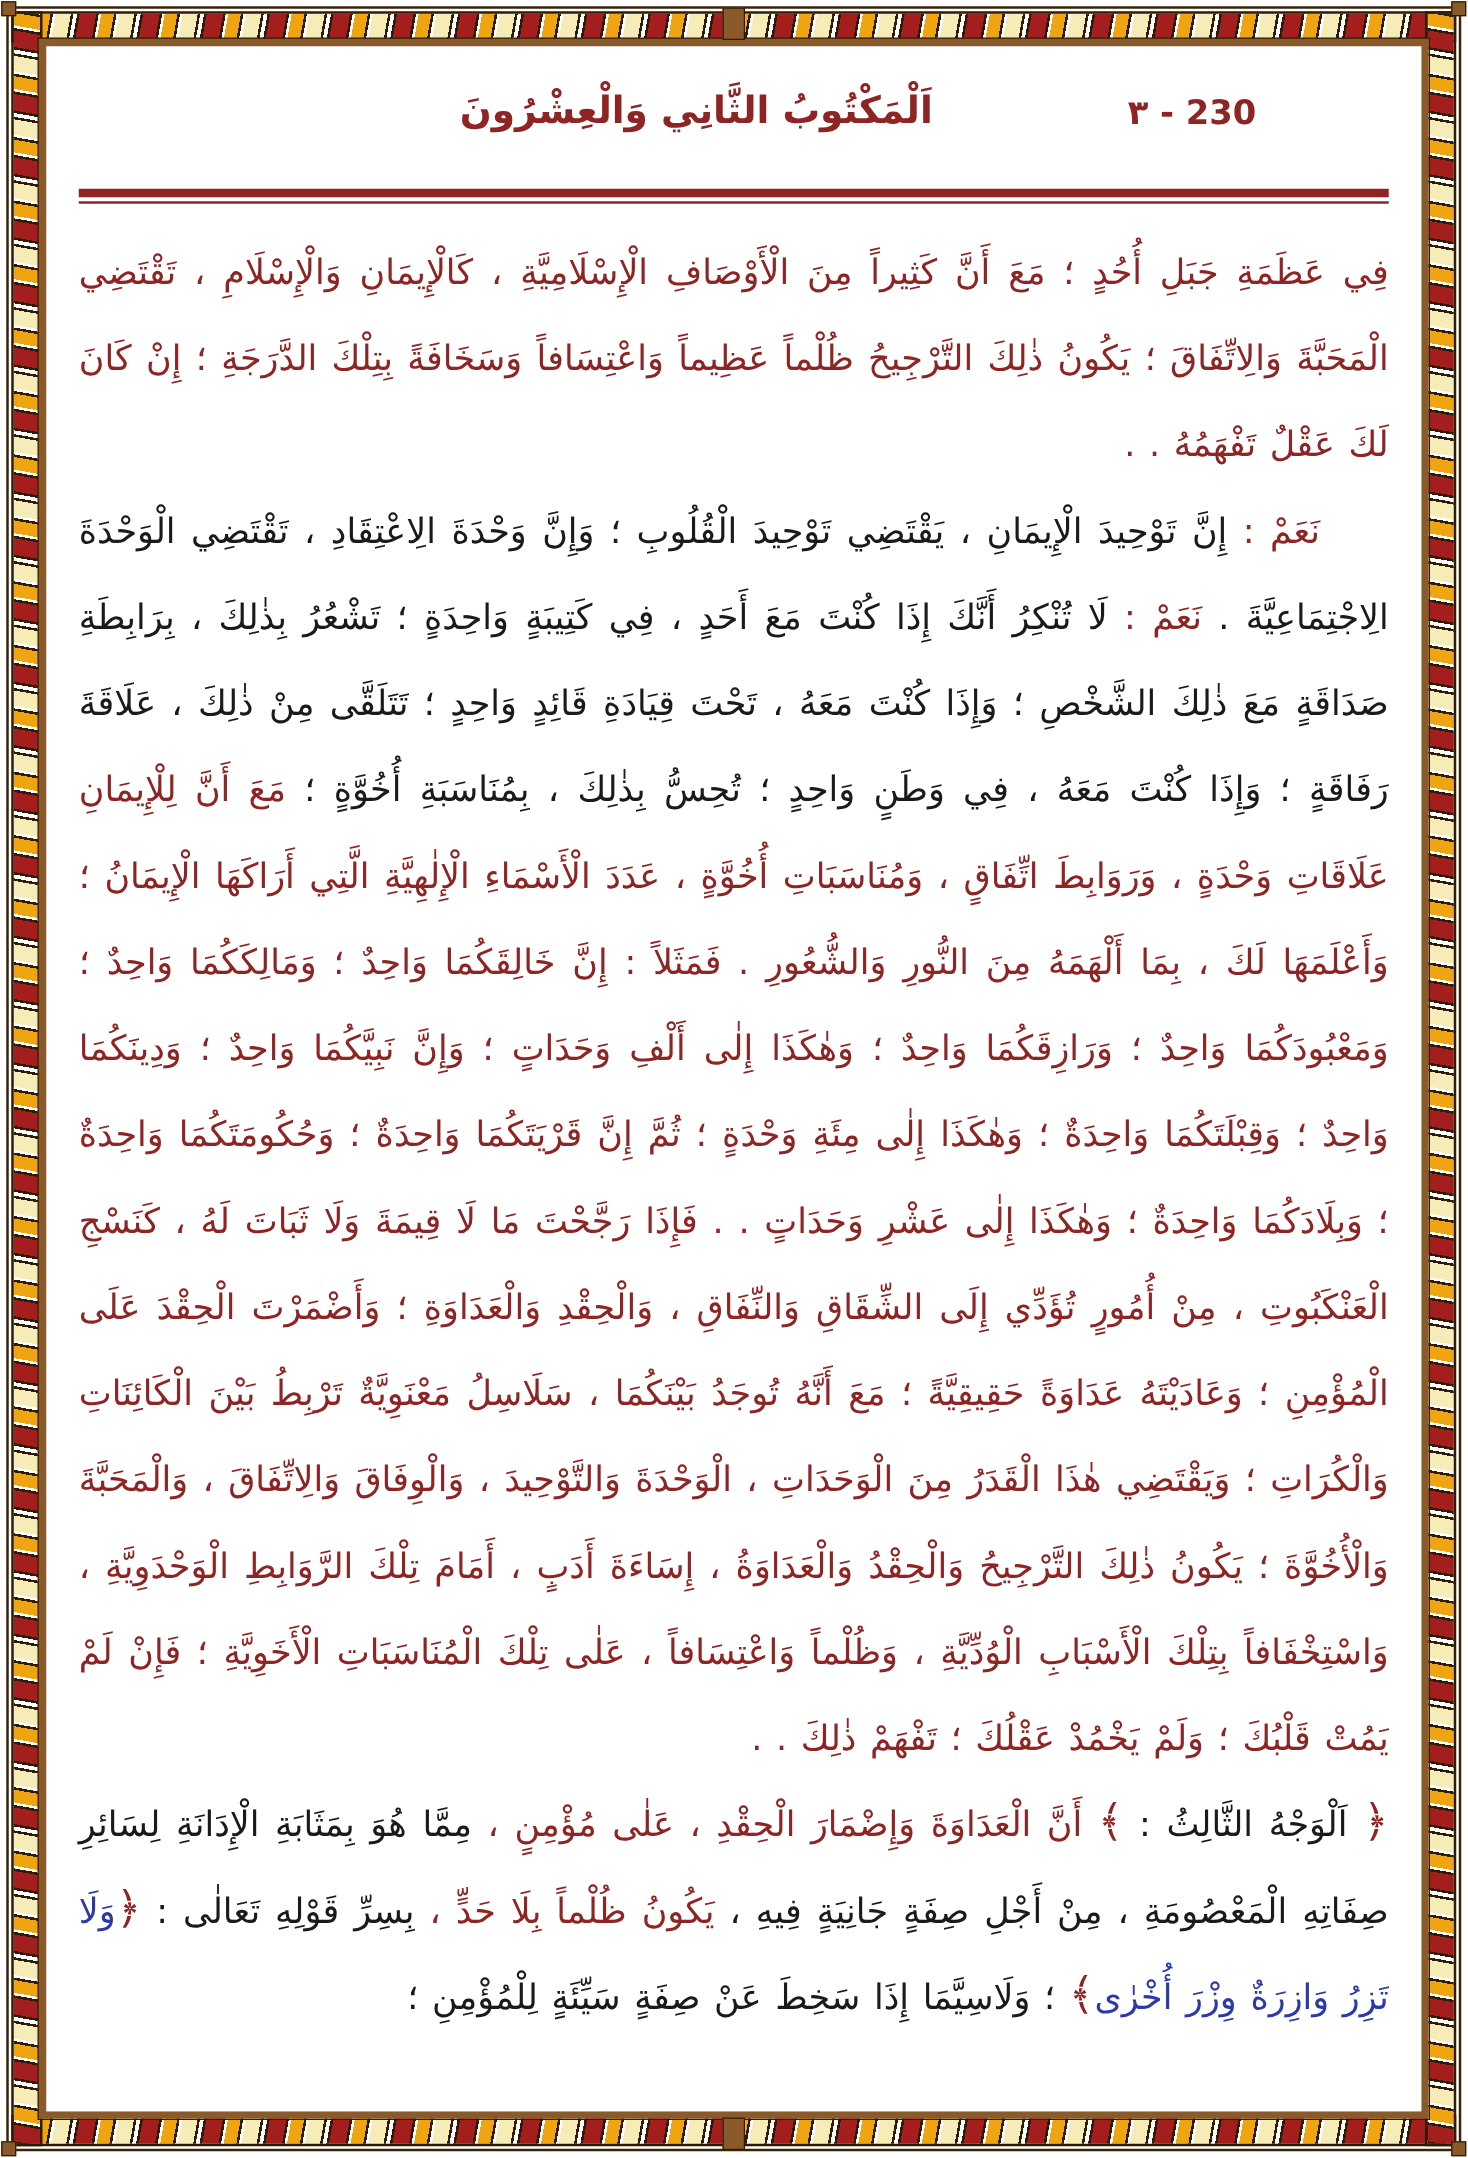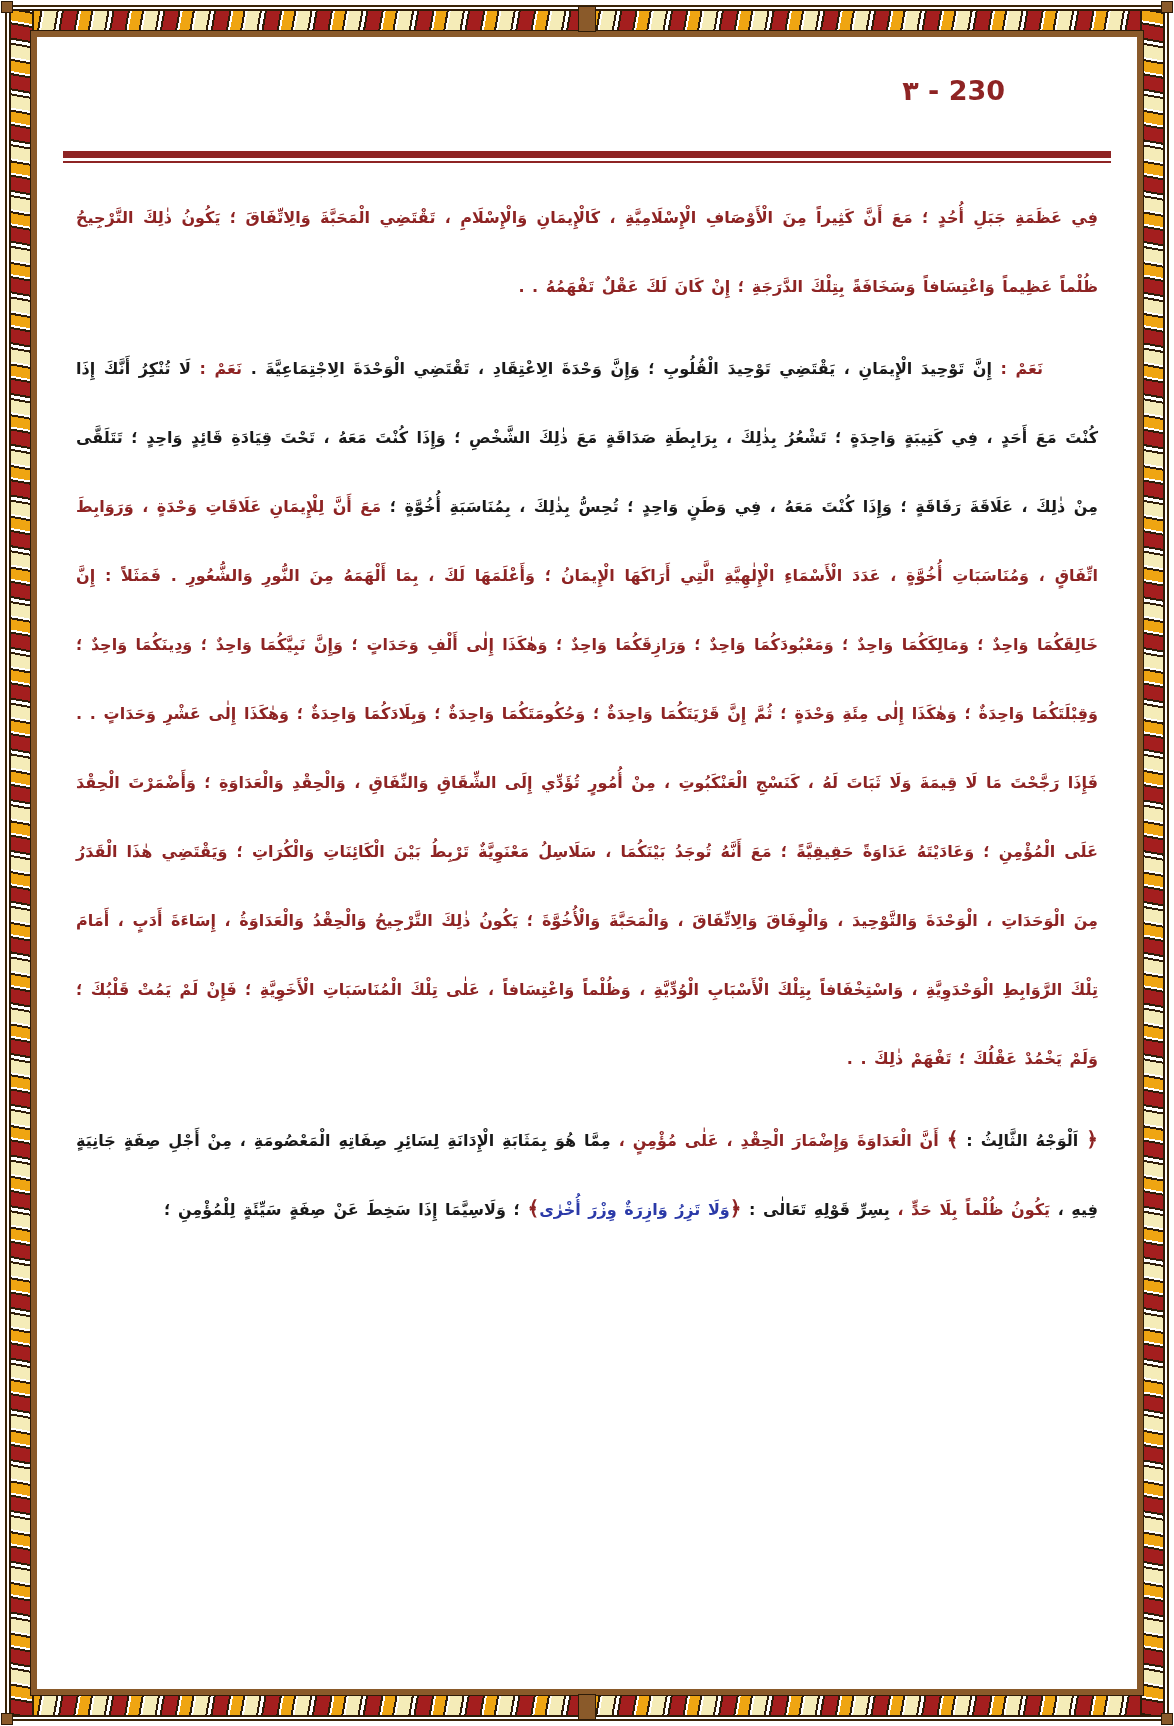--- a/index.html
+++ b/index.html
@@ -74,25 +74,25 @@
     margin:0;text-align:center;
     font-size:30px;font-weight:bold;color:var(--text_maroon);
   }
   .divider{position:absolute;bottom:0;left:0;right:0;}
   .divider .bar1{height:7px;background:var(--text_maroon);}
   .divider .gap{height:3px;background:#ffffff;}
   .divider .bar2{height:2px;background:var(--text_maroon);}
   
   .body{margin-top:20px;}
   .body p{
-    margin:13px;
+    margin:0;
     direction:rtl;
     text-align:justify;
-    font-size:16px;
-    font-weight:bold;
+    font-size:28px;
+    font-weight:normal;
     line-height:69px;
     word-spacing:2px;
     color:var(--text_black);
   }
   .p-indent{text-indent:55px;}
   .p-last{margin-top:8px;}
   .r-maroon{color:var(--text_maroon);}
   .r-black{color:var(--text_black);}
   .r-heading{color:var(--text_black);}
   .r-blue{color:var(--verse_blue);}
@@ -112,20 +112,21 @@
   <div class="tab tab-top"></div>
   <div class="tab tab-bottom"></div>
   <div class="corner corner-tl"></div>
   <div class="corner corner-tr"></div>
   <div class="corner corner-bl"></div>
   <div class="corner corner-br"></div>
 
   <div class="content">
     <div class="hdr">
       <div class="page-number">230 - ٣</div>
+      <h1 class="title">اَلْمَكْتُوبُ الثَّانِي وَالْعِشْرُونَ</h1>
       <div class="divider">
         <div class="bar1"></div>
         <div class="gap"></div>
         <div class="bar2"></div>
       </div>
     </div>
 
     <div class="body">
       <p><span class="r-maroon">فِي عَظَمَةِ جَبَلِ أُحُدٍ ؛ مَعَ أَنَّ كَثِيراً مِنَ الْأَوْصَافِ الْإِسْلَامِيَّةِ ، كَالْإِيمَانِ وَالْإِسْلَامِ ، تَقْتَضِي الْمَحَبَّةَ وَالِاتِّفَاقَ ؛ يَكُونُ ذٰلِكَ التَّرْجِيحُ ظُلْماً عَظِيماً وَاعْتِسَافاً وَسَخَافَةً بِتِلْكَ الدَّرَجَةِ ؛ إِنْ كَانَ لَكَ عَقْلٌ تَفْهَمُهُ . .</span></p>
       <p class="p-indent"><span class="r-maroon">نَعَمْ : </span><span class="r-black">إِنَّ تَوْحِيدَ الْإِيمَانِ ، يَقْتَضِي تَوْحِيدَ الْقُلُوبِ ؛ وَإِنَّ وَحْدَةَ الِاعْتِقَادِ ، تَقْتَضِي الْوَحْدَةَ الِاجْتِمَاعِيَّةَ . </span><span class="r-maroon">نَعَمْ : </span><span class="r-black">لَا تُنْكِرُ أَنَّكَ إِذَا كُنْتَ مَعَ أَحَدٍ ، فِي كَتِيبَةٍ وَاحِدَةٍ ؛ تَشْعُرُ بِذٰلِكَ ، بِرَابِطَةِ صَدَاقَةٍ مَعَ ذٰلِكَ الشَّخْصِ ؛ وَإِذَا كُنْتَ مَعَهُ ، تَحْتَ قِيَادَةِ قَائِدٍ وَاحِدٍ ؛ تَتَلَقَّى مِنْ ذٰلِكَ ، عَلَاقَةَ رَفَاقَةٍ ؛ وَإِذَا كُنْتَ مَعَهُ ، فِي وَطَنٍ وَاحِدٍ ؛ تُحِسُّ بِذٰلِكَ ، بِمُنَاسَبَةِ أُخُوَّةٍ ؛ </span><span class="r-maroon">مَعَ أَنَّ لِلْإِيمَانِ عَلَاقَاتِ وَحْدَةٍ ، وَرَوَابِطَ اتِّفَاقٍ ، وَمُنَاسَبَاتِ أُخُوَّةٍ ، عَدَدَ الْأَسْمَاءِ الْإِلٰهِيَّةِ الَّتِي أَرَاكَهَا الْإِيمَانُ ؛ وَأَعْلَمَهَا لَكَ ، بِمَا أَلْهَمَهُ مِنَ النُّورِ وَالشُّعُورِ . فَمَثَلاً : إِنَّ خَالِقَكُمَا وَاحِدٌ ؛ وَمَالِكَكُمَا وَاحِدٌ ؛ وَمَعْبُودَكُمَا وَاحِدٌ ؛ وَرَازِقَكُمَا وَاحِدٌ ؛ وَهٰكَذَا إِلٰى أَلْفِ وَحَدَاتٍ ؛ وَإِنَّ نَبِيَّكُمَا وَاحِدٌ ؛ وَدِينَكُمَا وَاحِدٌ ؛ وَقِبْلَتَكُمَا وَاحِدَةٌ ؛ وَهٰكَذَا إِلٰى مِئَةِ وَحْدَةٍ ؛ ثُمَّ إِنَّ قَرْيَتَكُمَا وَاحِدَةٌ ؛ وَحُكُومَتَكُمَا وَاحِدَةٌ ؛ وَبِلَادَكُمَا وَاحِدَةٌ ؛ وَهٰكَذَا إِلٰى عَشْرِ وَحَدَاتٍ . . فَإِذَا رَجَّحْتَ مَا لَا قِيمَةَ وَلَا ثَبَاتَ لَهُ ، كَنَسْجِ الْعَنْكَبُوتِ ، مِنْ أُمُورٍ تُؤَدِّي إِلَى الشِّقَاقِ وَالنِّفَاقِ ، وَالْحِقْدِ وَالْعَدَاوَةِ ؛ وَأَضْمَرْتَ الْحِقْدَ عَلَى الْمُؤْمِنِ ؛ وَعَادَيْتَهُ عَدَاوَةً حَقِيقِيَّةً ؛ مَعَ أَنَّهُ تُوجَدُ بَيْنَكُمَا ، سَلَاسِلُ مَعْنَوِيَّةٌ تَرْبِطُ بَيْنَ الْكَائِنَاتِ وَالْكُرَاتِ ؛ وَيَقْتَضِي هٰذَا الْقَدَرُ مِنَ الْوَحَدَاتِ ، الْوَحْدَةَ وَالتَّوْحِيدَ ، وَالْوِفَاقَ وَالِاتِّفَاقَ ، وَالْمَحَبَّةَ وَالْأُخُوَّةَ ؛ يَكُونُ ذٰلِكَ التَّرْجِيحُ وَالْحِقْدُ وَالْعَدَاوَةُ ، إِسَاءَةَ أَدَبٍ ، أَمَامَ تِلْكَ الرَّوَابِطِ الْوَحْدَوِيَّةِ ، وَاسْتِخْفَافاً بِتِلْكَ الْأَسْبَابِ الْوُدِّيَّةِ ، وَظُلْماً وَاعْتِسَافاً ، عَلٰى تِلْكَ الْمُنَاسَبَاتِ الْأَخَوِيَّةِ ؛ فَإِنْ لَمْ يَمُتْ قَلْبُكَ ؛ وَلَمْ يَخْمُدْ عَقْلُكَ ؛ تَفْهَمْ ذٰلِكَ . .</span></p>

